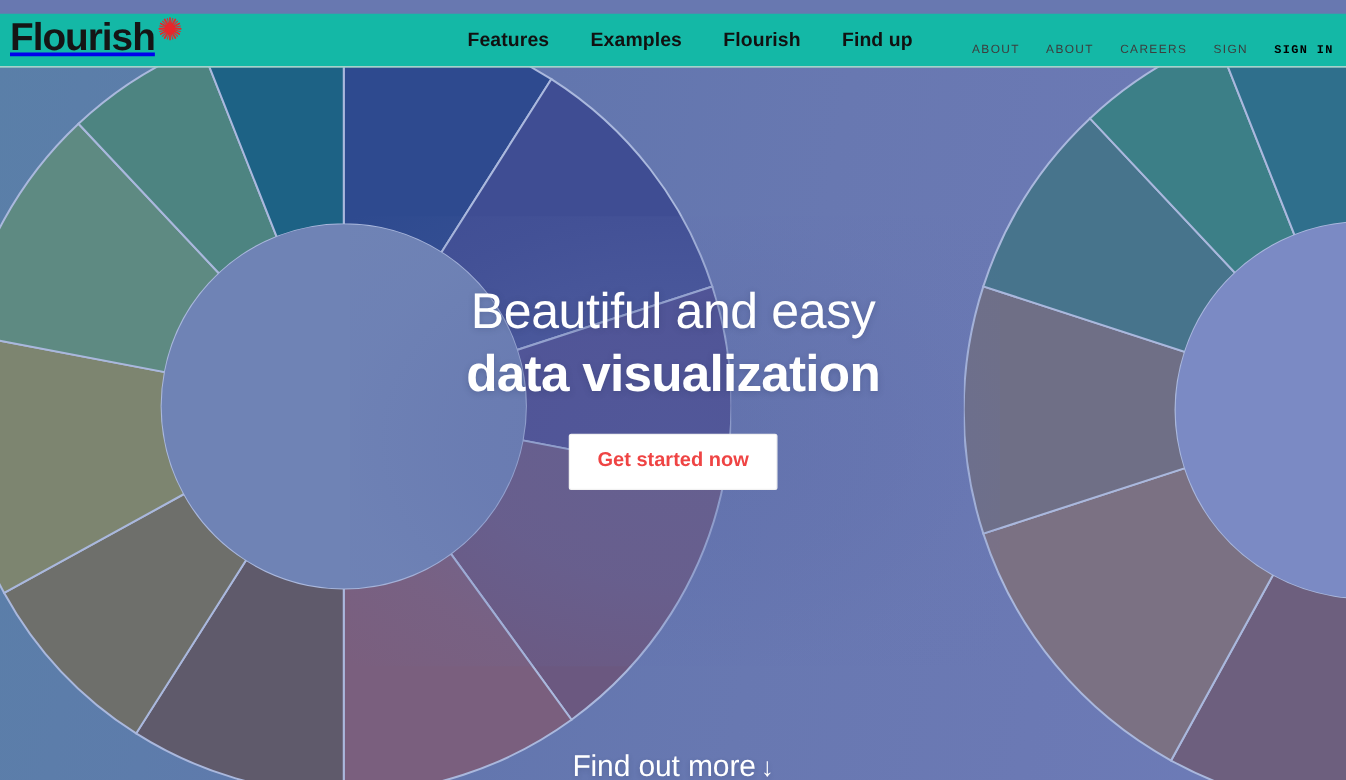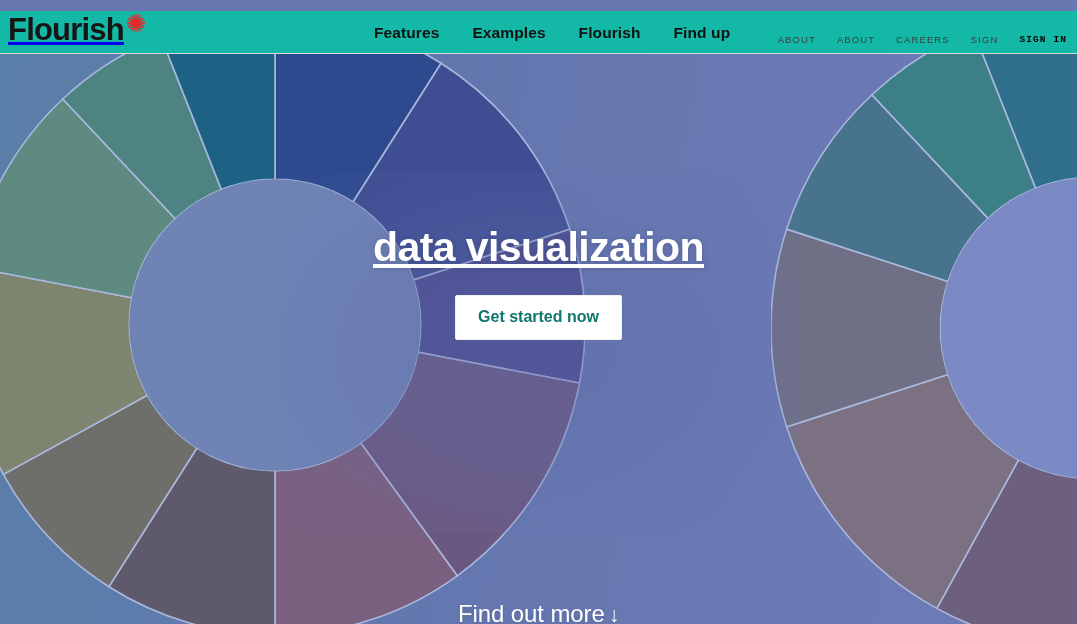--- a/index.html
+++ b/index.html
@@ -90,28 +90,28 @@
     text-align:center; color:#ffffff;
     text-shadow:0 1px 5px rgba(40,50,90,0.25);
     margin-top:180px;
   }
   .headline .line1 {
     display:block; font-size:40px; font-weight:300;
     line-height:52px; letter-spacing:-0.3px;
   }
   .headline .line2, .headline .line3 {
     display:block; font-size:41px; font-weight:bold;
-    line-height:49px; letter-spacing:-0.6px;text-decoration:underline;
+    line-height:49px; letter-spacing:-0.6px;
   }
 
   .cta-row {
     margin-top:23px; display:flex; gap:23px; justify-content:center;
   }
   .cta {
-    background:#ffffff; color:#0f766e;
+    background:#ffffff; color:#ef4444;
     font-size:16px; font-weight:bold;
     padding:13px 22px 14px;
     border:1px solid #f2f2f2;
     border-radius:2px; cursor:pointer;
     line-height:1; white-space:nowrap;
     font-family:"Liberation Sans", sans-serif;
     box-shadow:0 0 0 rgba(0,0,0,0);
   }
 
   .findout {
@@ -229,20 +229,21 @@
           <path d="M 202.20014314090287 22.471524515759654 A 320 320 0 0 1 319.99999999999994 0
           L 320 169.60000000000002 A 150.39999999999998 150.39999999999998 0 0 0 264.63406727622436 180.16161652240706 Z" fill="#2f6f8c" stroke="#aab8dd" stroke-width="1.6"></path>
           <circle cx="320" cy="320" r="150.39999999999998" fill="#7b8ac4"></circle>
         </svg>
     </div>
 
     <div class="hero-scrim"></div>
 
     <div class="hero-content">
       <h1 class="headline">
+        <span class="line1">Beautiful and easy</span>
         <span class="line2">data visualization</span>
       </h1>
 
       <div class="cta-row">
         <button class="cta">Get started now</button>
       </div>
     </div>
 
     <a class="findout" href="#">
       <span>Find out more</span><span class="arrow">↓</span>

